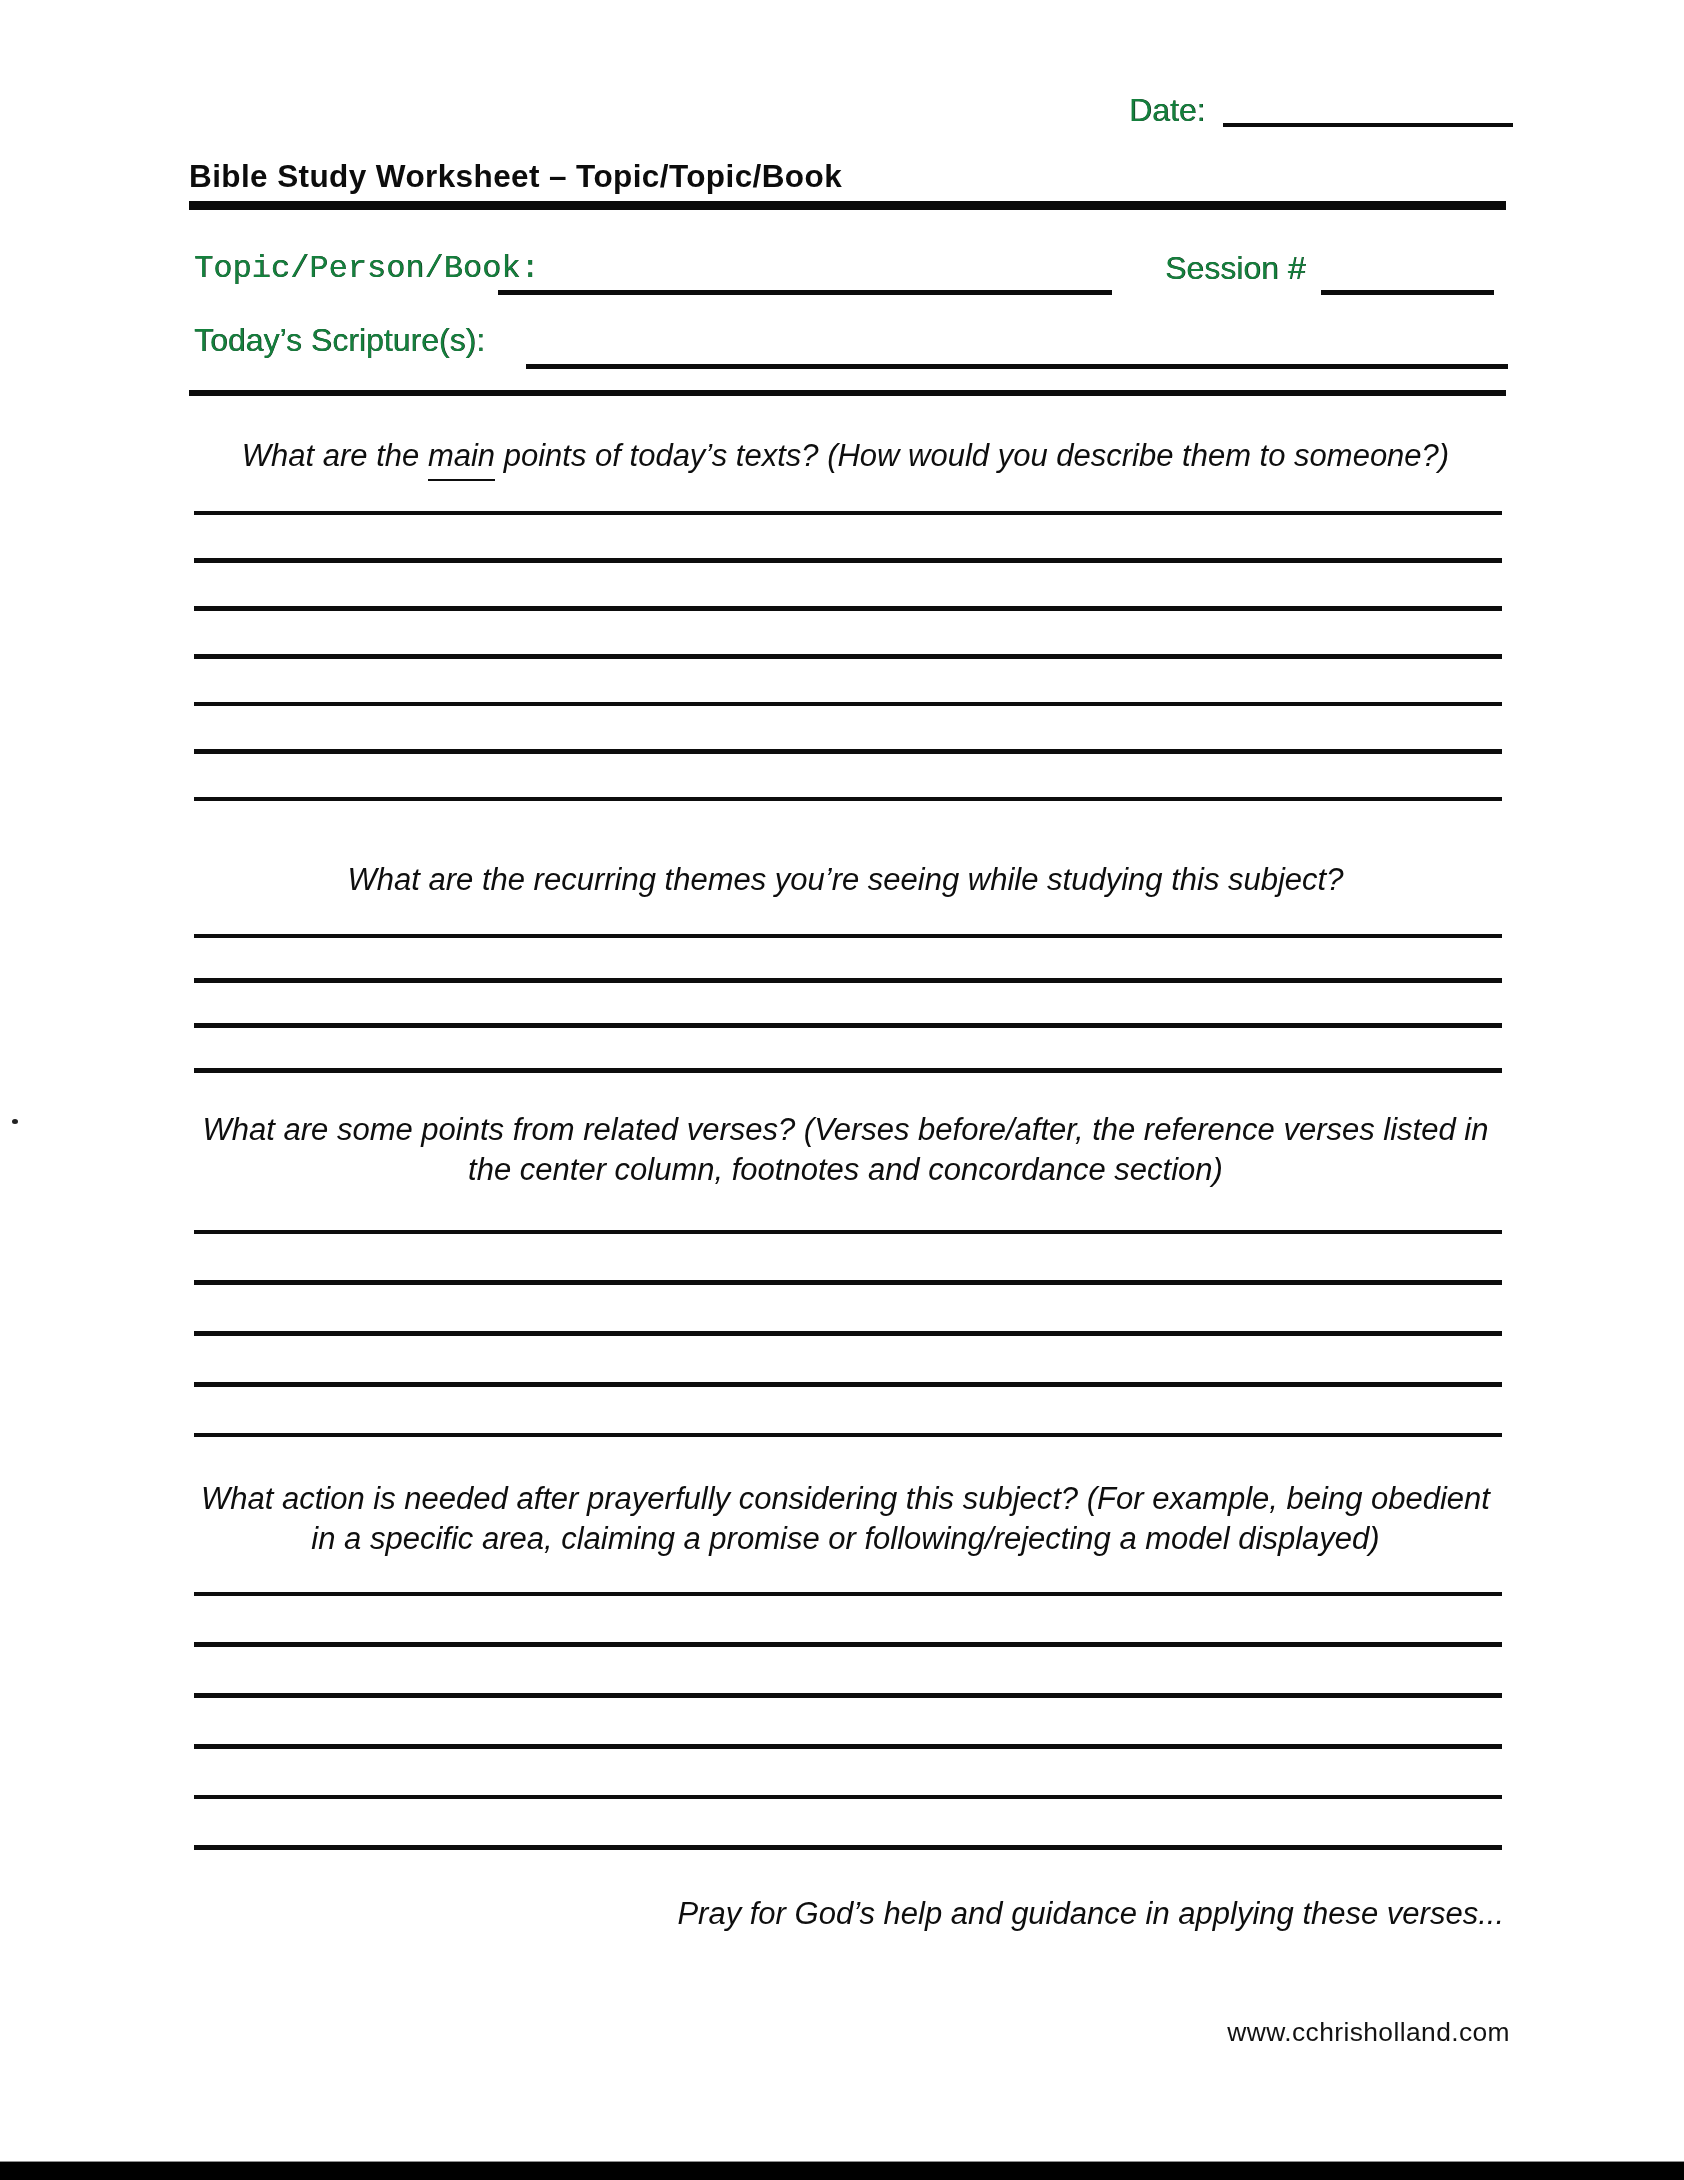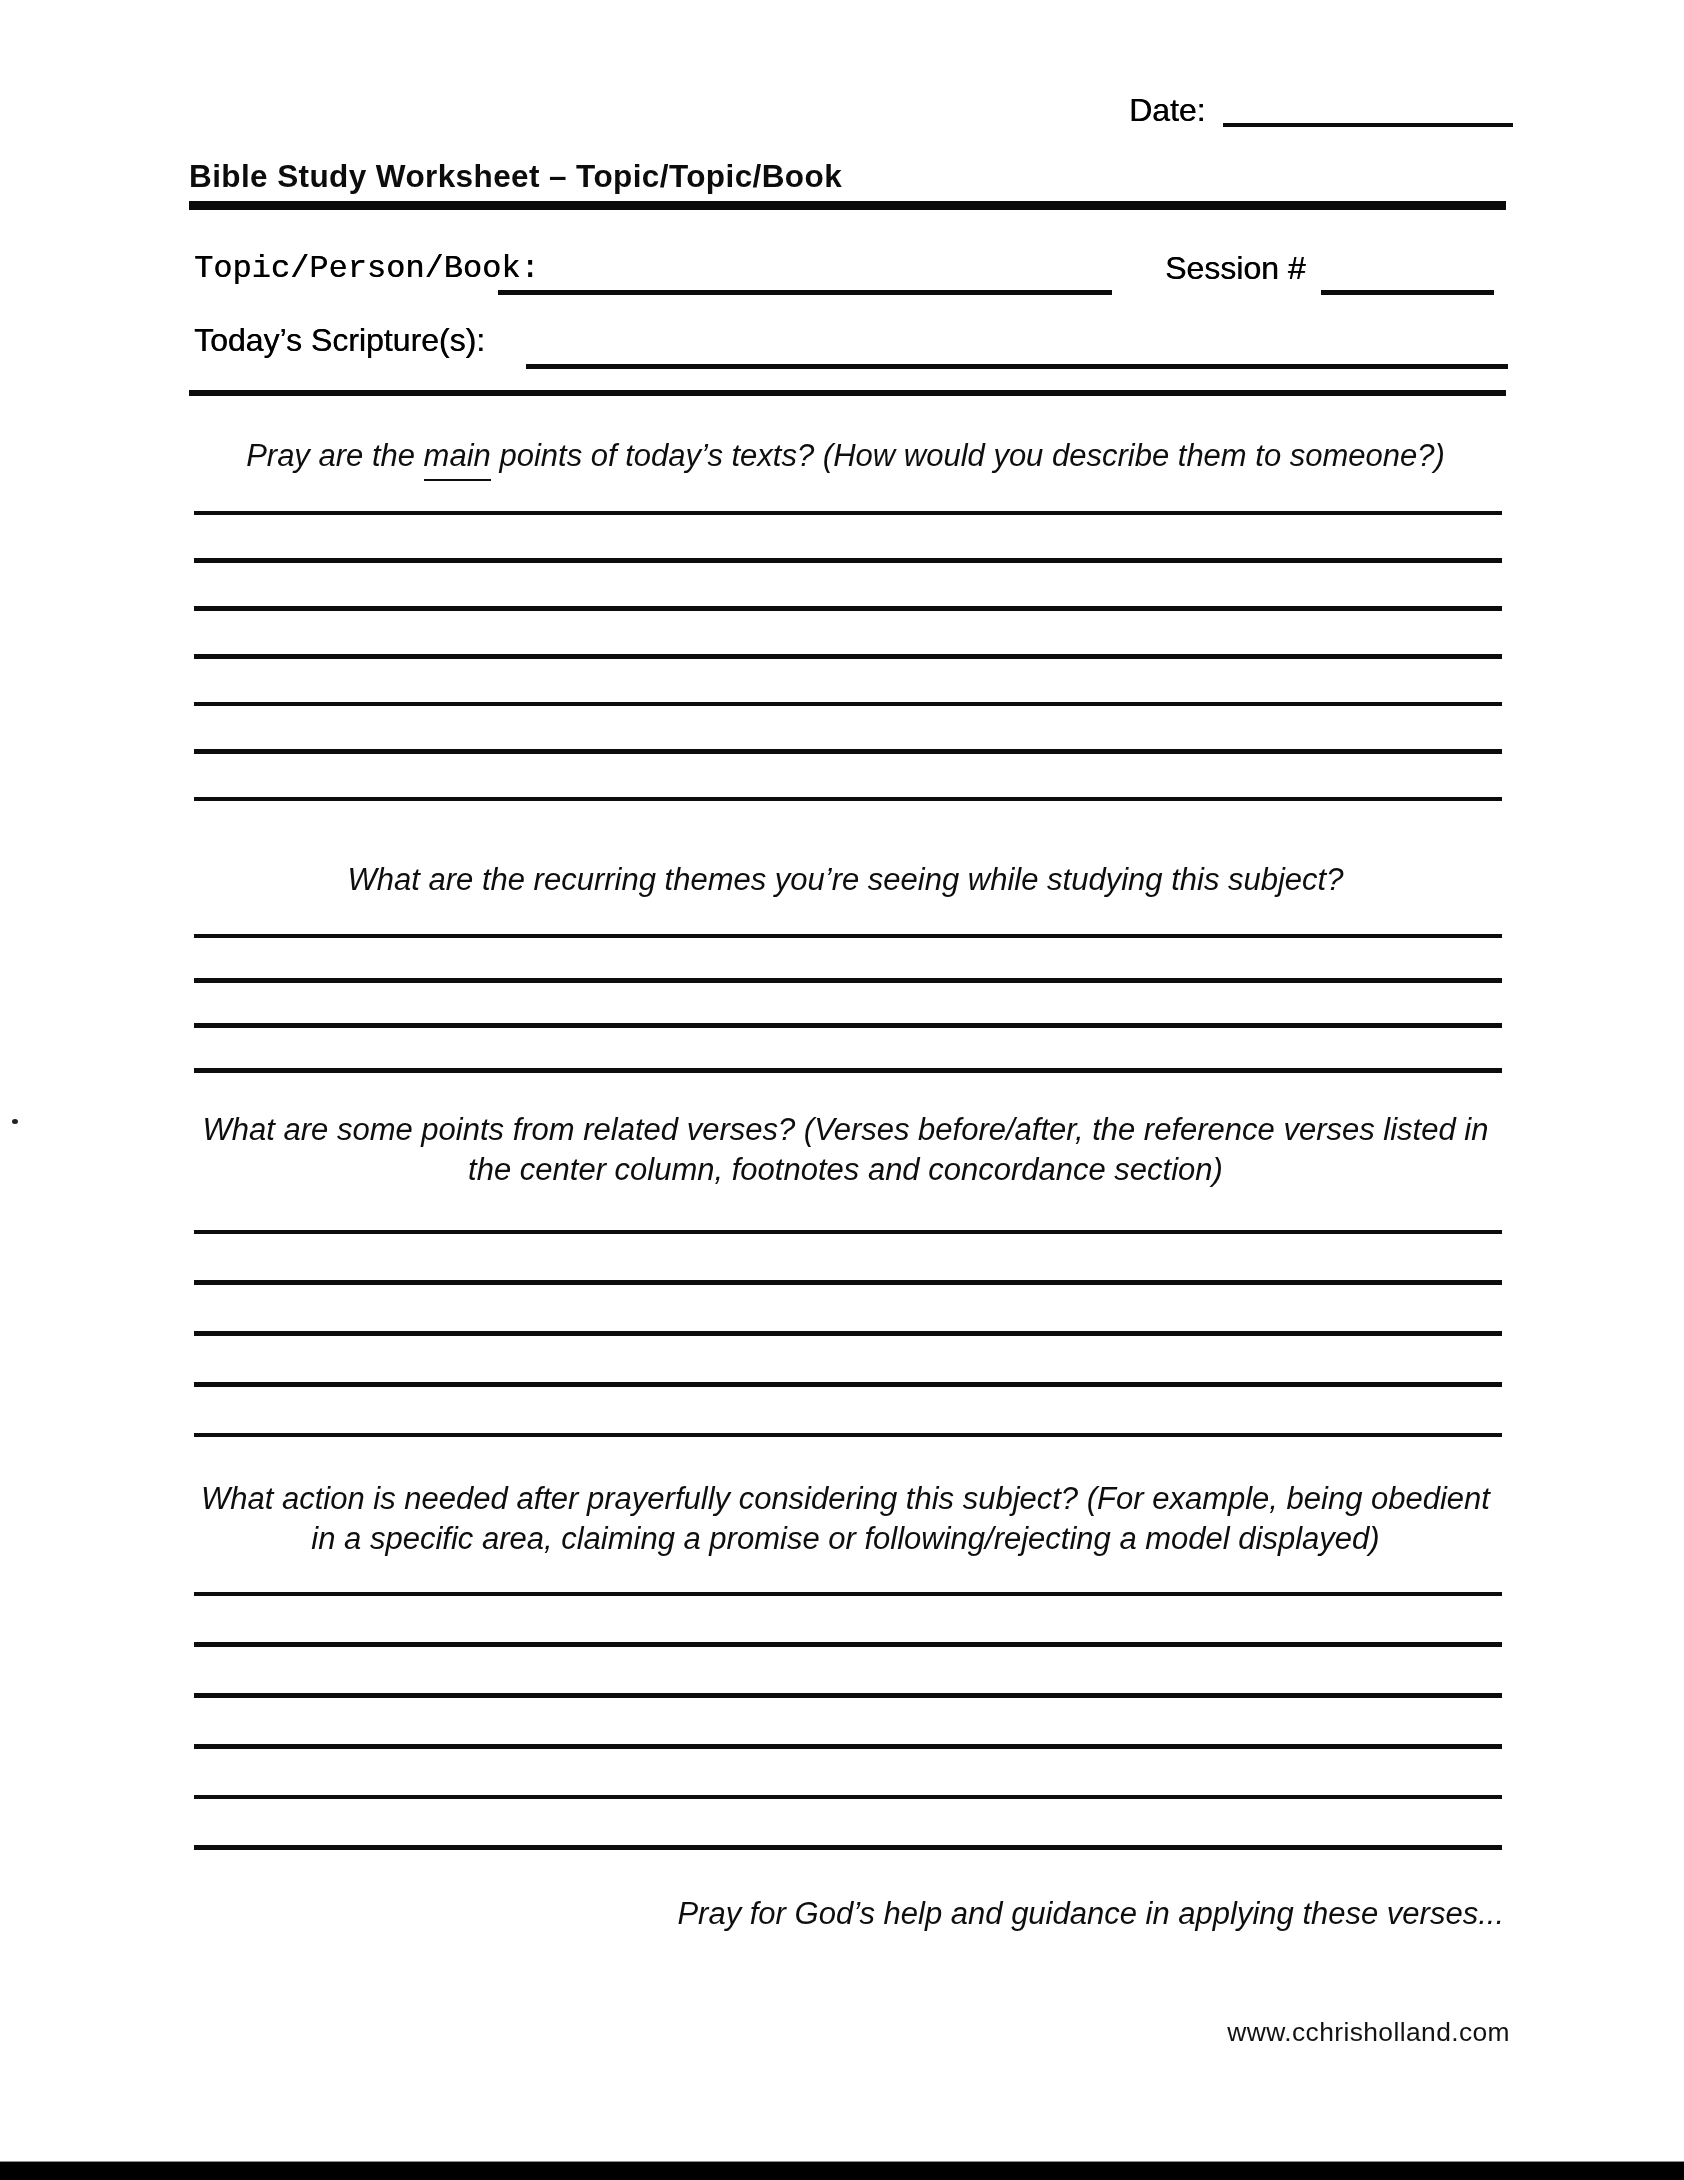--- a/index.html
+++ b/index.html
@@ -8,21 +8,21 @@
     position:relative;
     width:1685px; height:2181px;
     background:#ffffff;
     font-family:"Liberation Sans", sans-serif;
     color:#111111;
     overflow:hidden;
   }
   .abs { position:absolute; }
   .lbl {
     font-size:32px;
-    color:#000000;
+    color:#15803d;
     text-shadow:0.4px 0 0 #121212;
     white-space:nowrap;
   }
   .blank {
     position:absolute;
     height:0;
     border-bottom:5.1px solid #0c0c0c;
   }
   .title {
     top:158px; left:189px; width:1317px;
@@ -97,21 +97,21 @@
   <span class="abs lbl" style="top:250px; left:194px;font-family:Liberation Mono, monospace;">Topic/Person/Book:</span>
   <span class="blank" style="top:290px; left:498px; width:614px;"></span>
   <span class="abs lbl" style="top:250px; left:1165px;text-align:right;">Session #</span>
   <span class="blank" style="top:290px; left:1321px; width:173px;"></span>
 
   <span class="abs lbl" style="top:322px; left:194px;">Today’s Scripture(s):</span>
   <span class="blank" style="top:364px; left:526px; width:982px;"></span>
 
   <div class="abs divider"></div>
 
-  <div class="abs q q1"><span class="inner"><span>Pray are the </span><span class="emph">main</span><span> points of today’s texts? (How would you describe them to someone?)</span></span></div>
+  <div class="abs q q1"><span class="inner"><span>What are the </span><span class="emph">main</span><span> points of today’s texts? (How would you describe them to someone?)</span></span></div>
   <div class="lines lines-1">
       <div class="wline"></div>
       <div class="wline"></div>
       <div class="wline"></div>
       <div class="wline"></div>
       <div class="wline"></div>
       <div class="wline"></div>
       <div class="wline"></div>
     </div>
 

